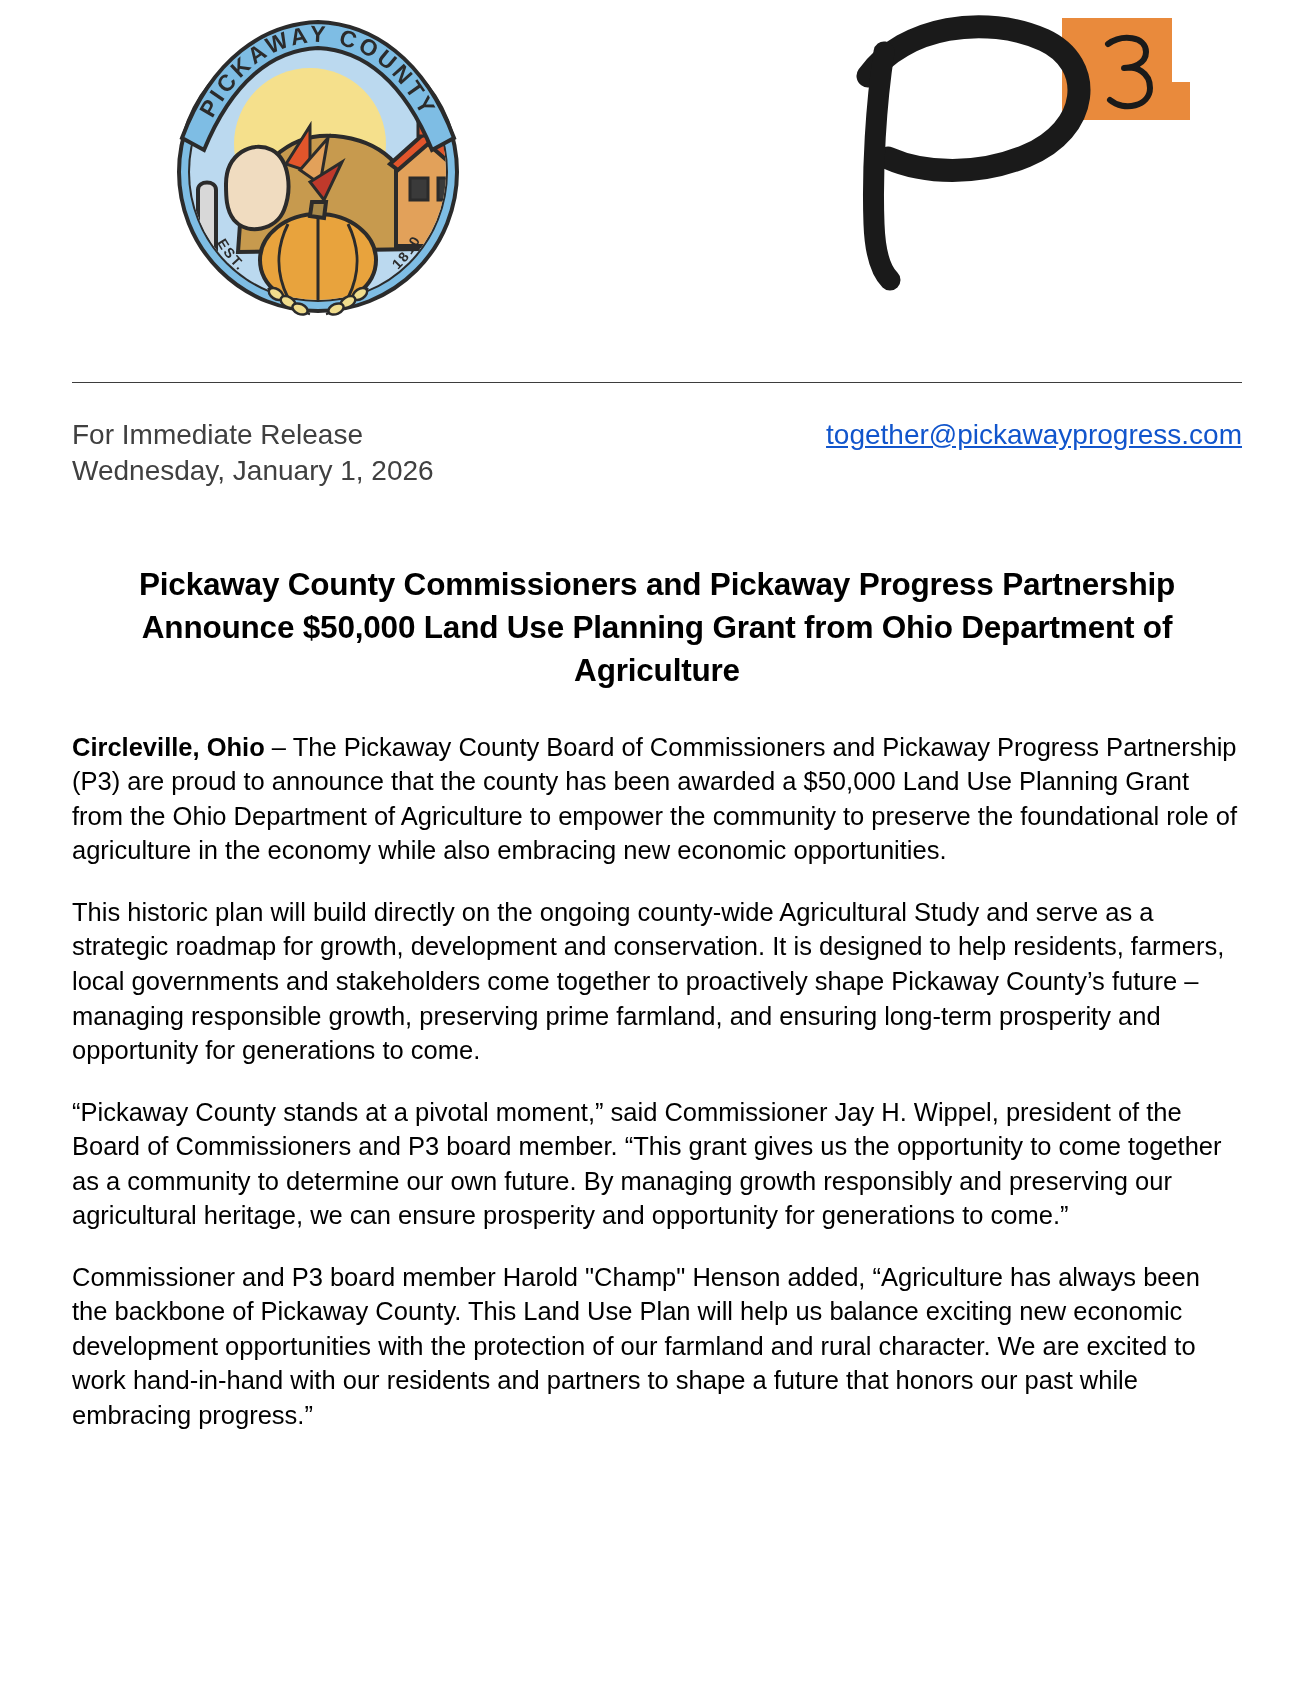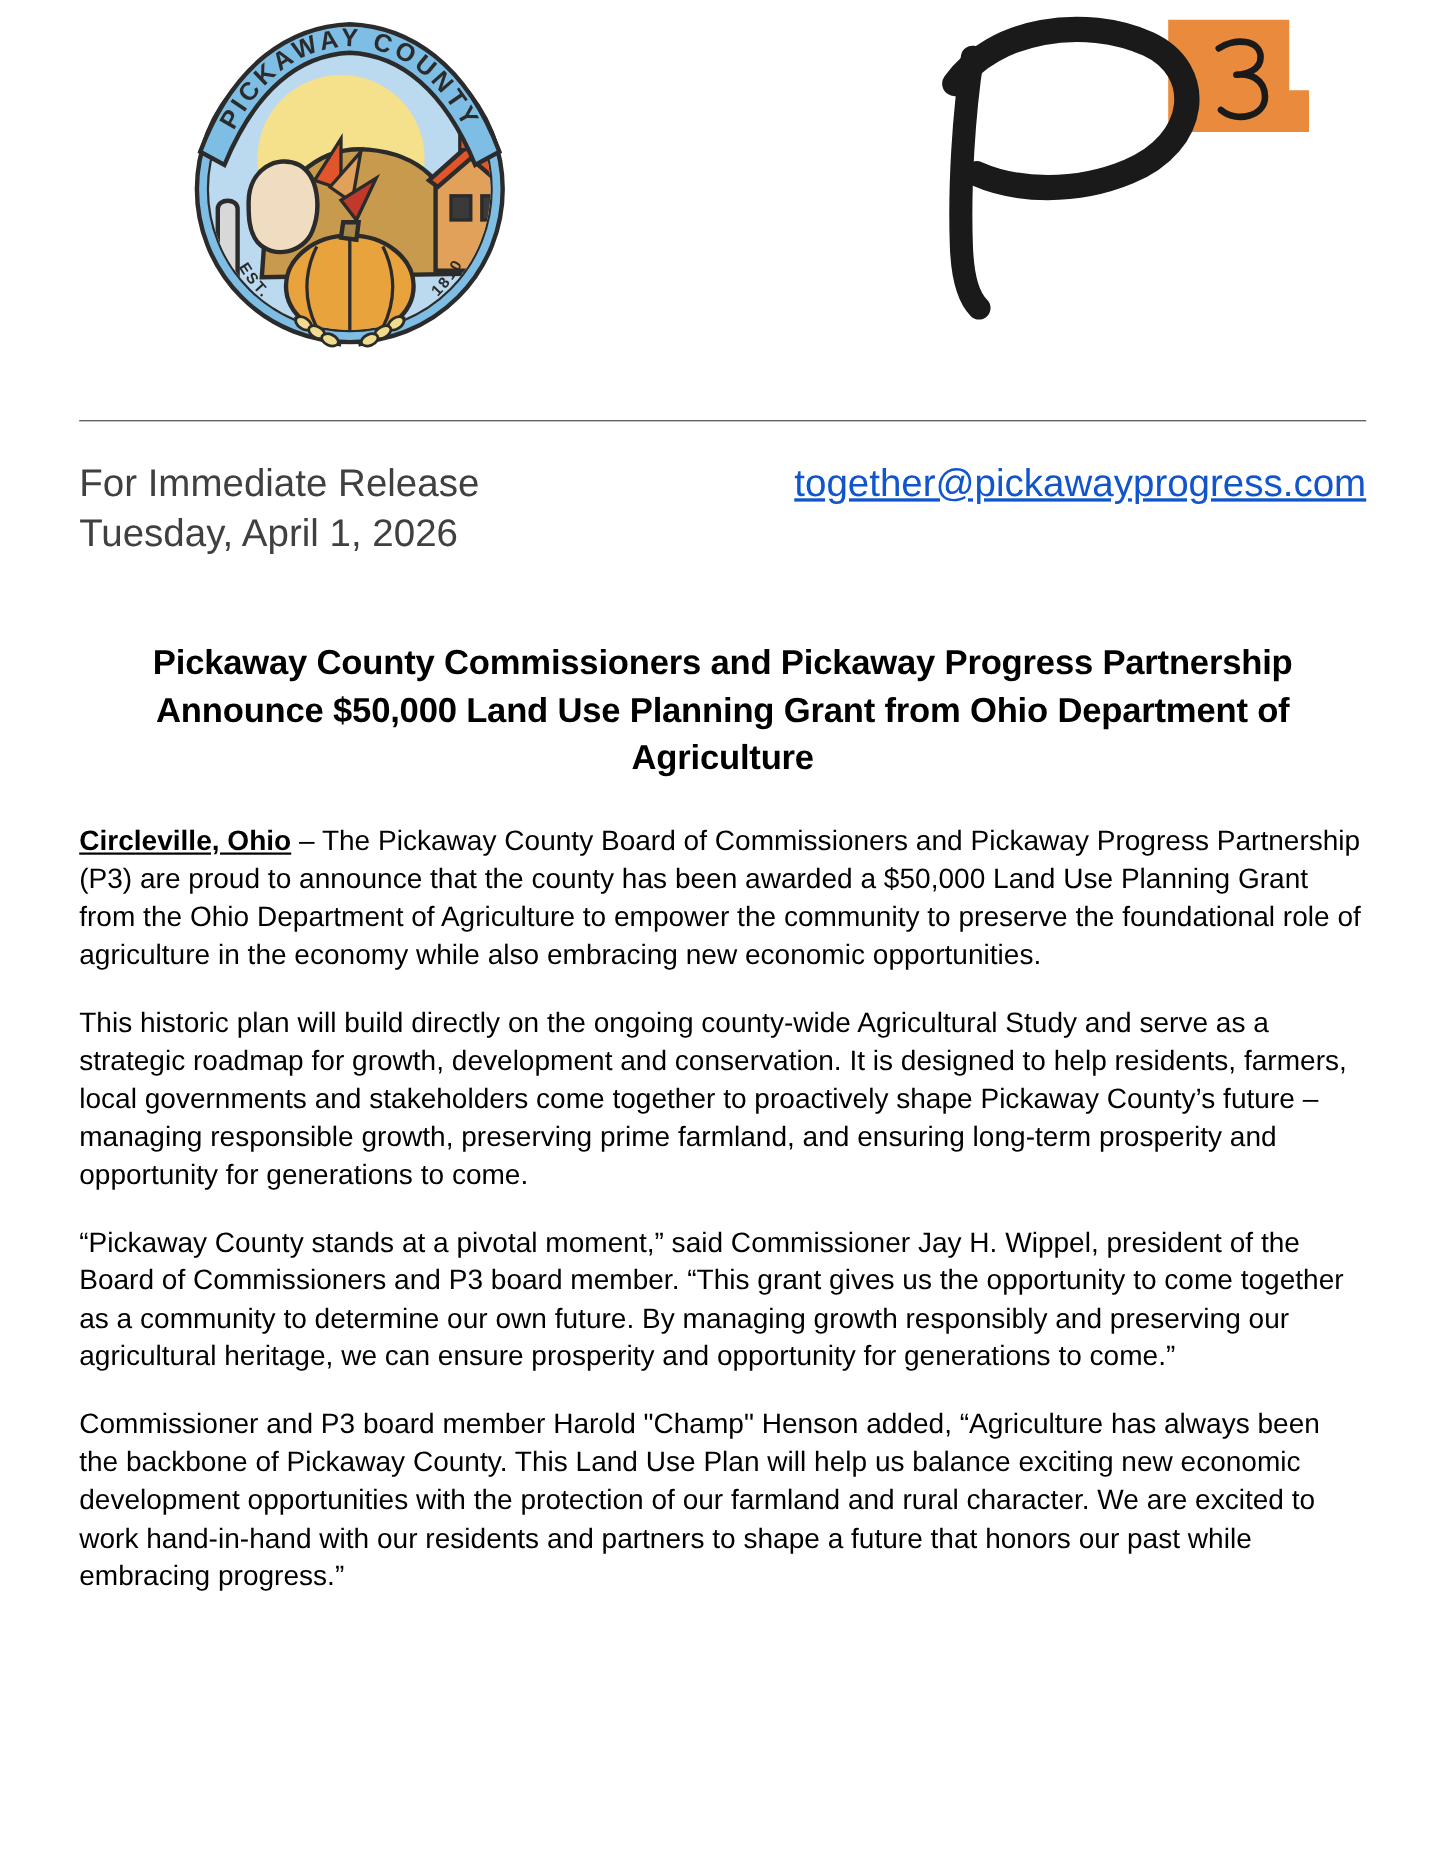--- a/index.html
+++ b/index.html
@@ -59,21 +59,21 @@
     left: 0;
   }
 
   
   .header-info {
     display: flex;
     justify-content: space-between;
     align-items: flex-start;
     margin-top: 34px;
     color: #404040;
-    font-size: 35px;
+    font-size: 28px;
     line-height: 1.29;
   }
   .header-left div { white-space: nowrap; }
   .header-right {
     text-align: right;
   }
   .header-right div { white-space: nowrap; }
   .email-link {
     color: #1155cc;
     text-decoration: underline;
@@ -96,21 +96,21 @@
   .body-copy {
     margin-top: 38px;
     font-size: 25.5px;
     line-height: 1.355;
     color: #000;
   }
   .body-copy p {
     margin: 0 0 27px 0;
   }
   .body-copy p:last-child { margin-bottom: 0; }
-  .lead-in { font-weight: bold; text-decoration: underline; }
+  .lead-in { font-weight: bold; }
 </style>
 </head>
 <body>
 
 <div class="page">
 
   <div class="logo-band">
 
     <div class="seal-wrap">
       <svg class="seal-svg" width="316" height="316" viewBox="0 0 316 316" xmlns="http://www.w3.org/2000/svg">
@@ -194,21 +194,21 @@
         <path d="M112 44 C104 96 100 162 102 216 C103 244 108 262 118 272" fill="none" stroke="#1A1A1A" stroke-width="21" stroke-linecap="round" stroke-linejoin="round"></path>
       </svg>
     </div>
   </div>
 
   <hr class="divider">
 
   <div class="header-info">
     <div class="header-left">
       <div>For Immediate Release</div>
-      <div>Tuesday, April 1, 2026</div>
+      <div>Wednesday, January 1, 2026</div>
     </div>
     <div class="header-right">
       <div>
         <span class="email-link">together@pickawayprogress.com</span>
       </div>
     </div>
   </div>
 
   <h1 class="headline">Pickaway County Commissioners and Pickaway Progress Partnership Announce $50,000 Land Use Planning Grant from Ohio Department of Agriculture</h1>
 

